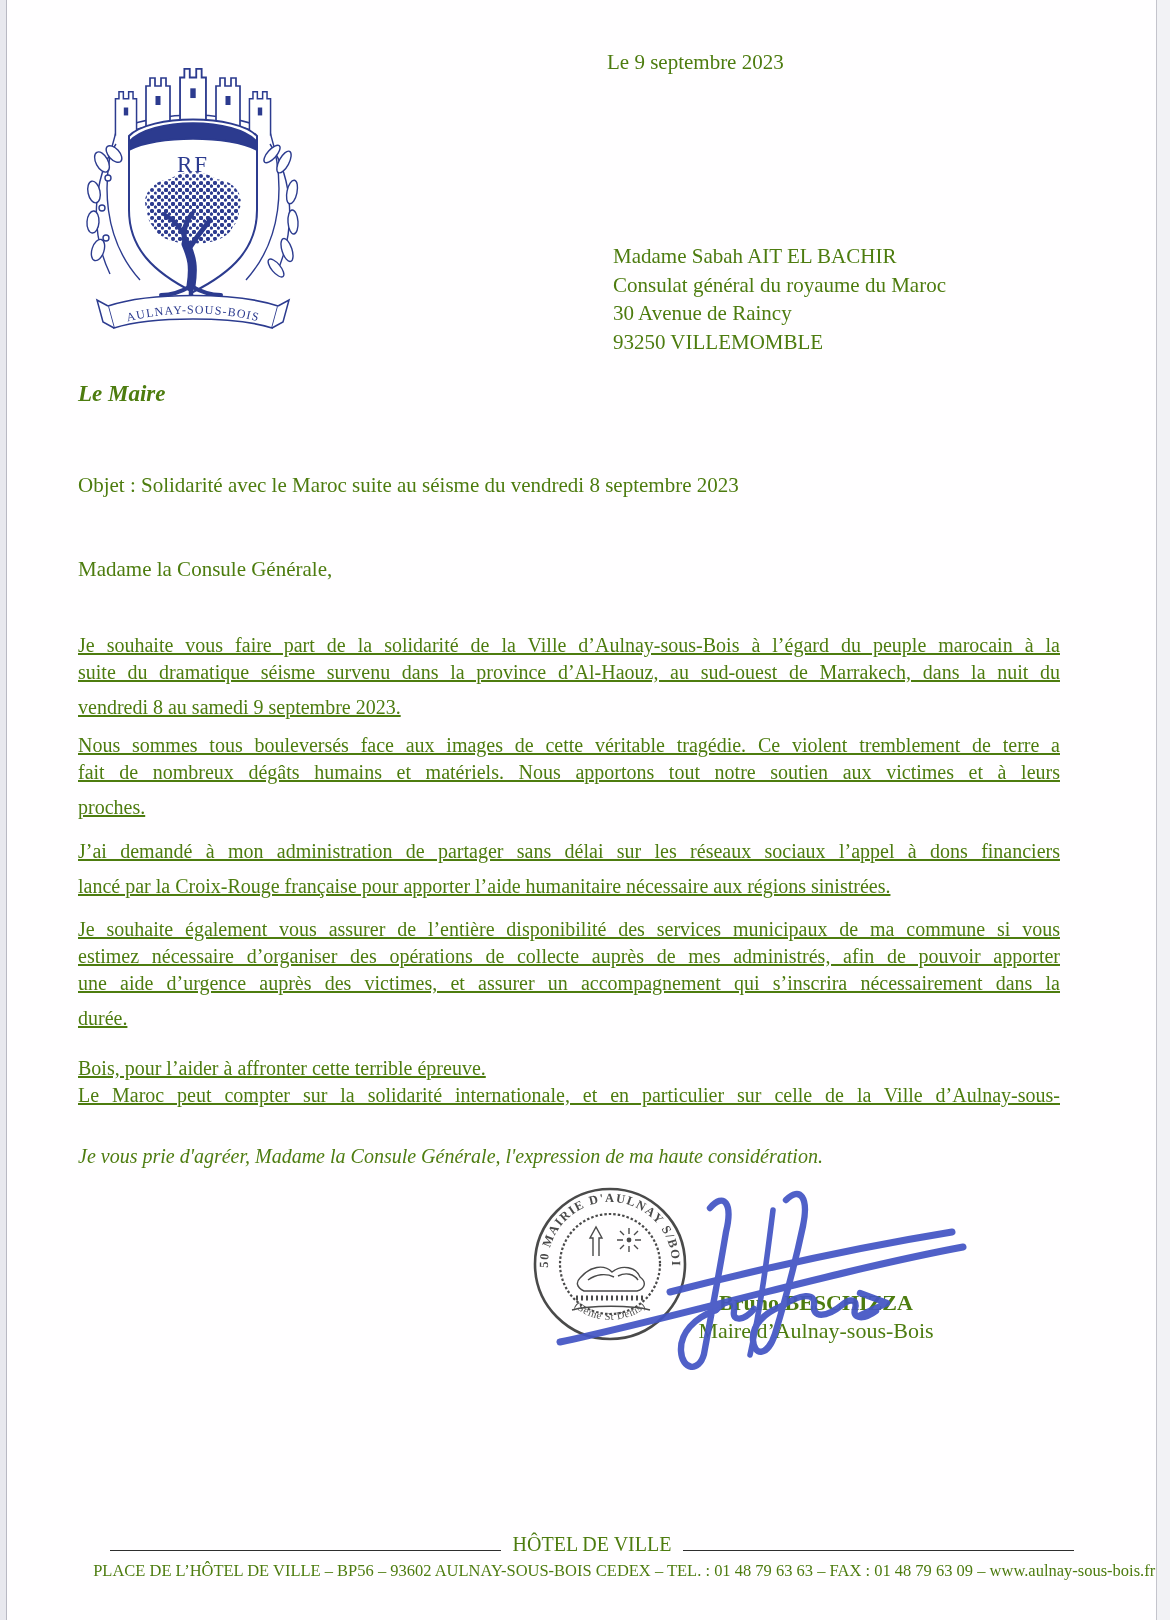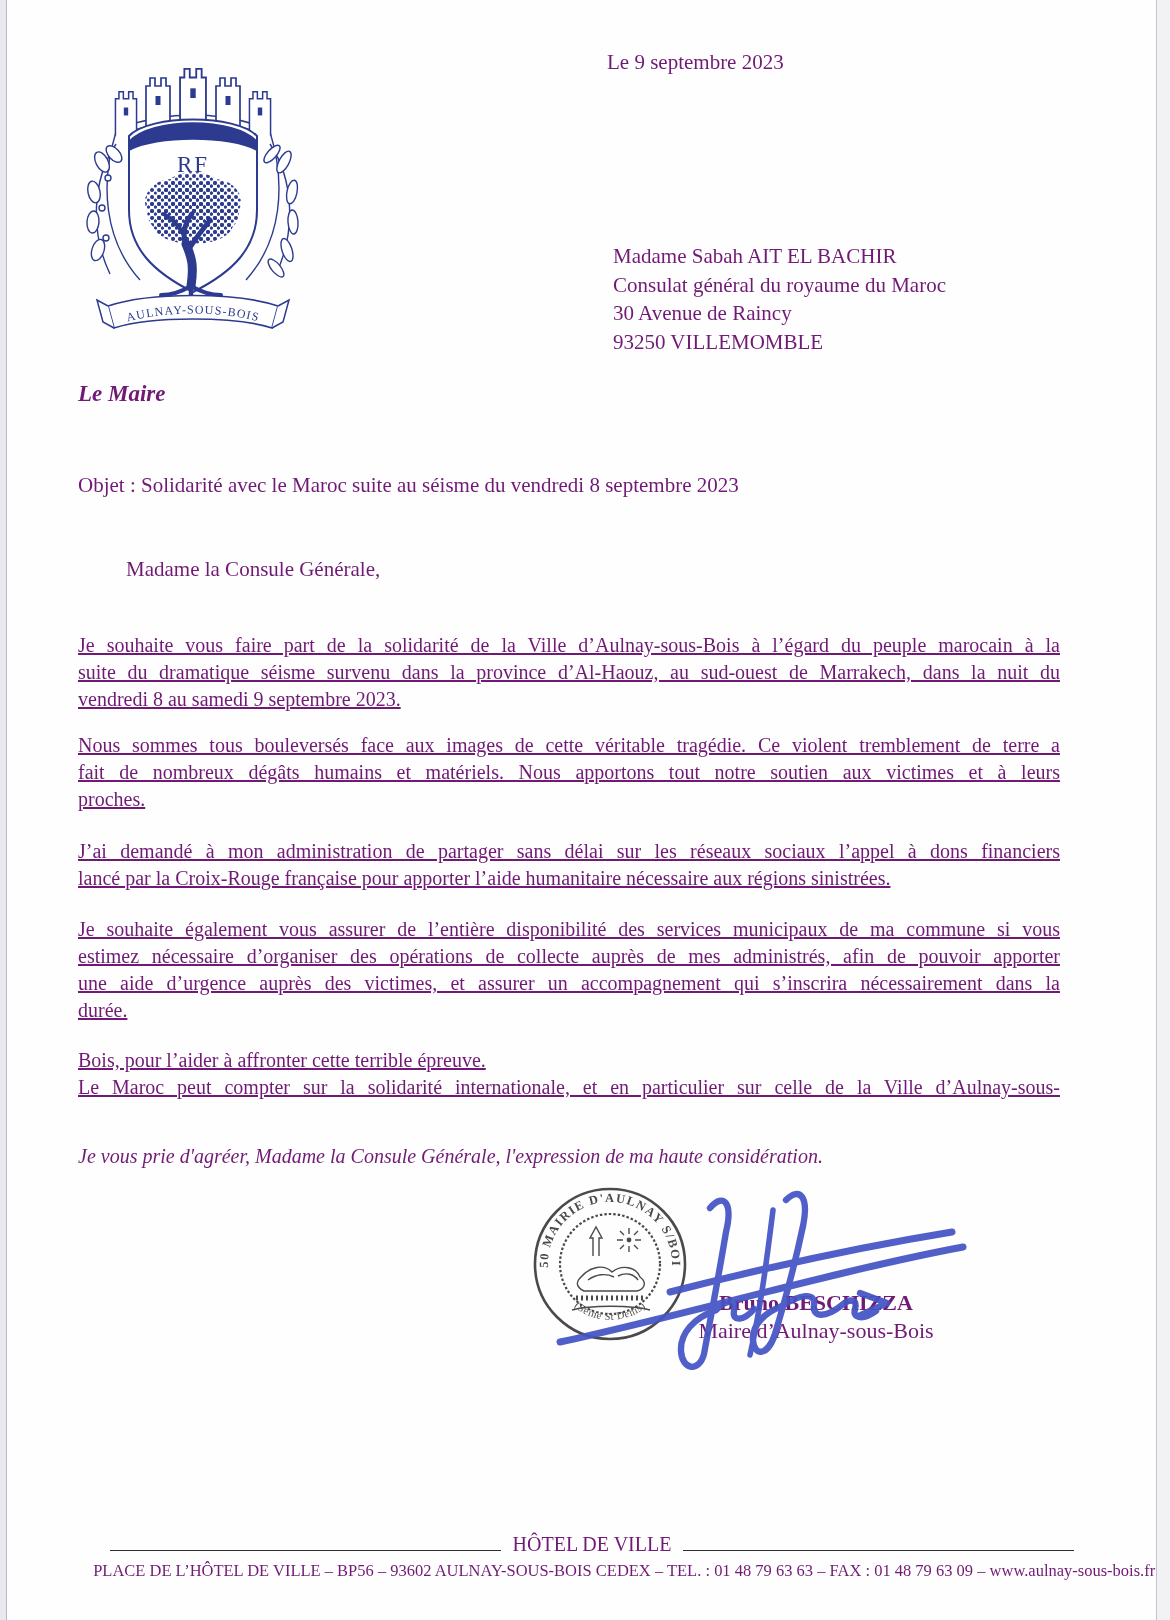--- a/index.html
+++ b/index.html
@@ -1,42 +1,42 @@
 <!DOCTYPE html>
 <html><head>
 <meta charset="utf-8">
 <style>
   * { margin:0; padding:0; box-sizing:border-box; }
   html,body { background:#ffffff; }
   .page {
     position:relative; width:1170px; height:1620px;
     background:#fffeff; overflow:hidden;
     font-family:"Liberation Serif", serif;
-    color:#701a75;
+    color:#4d7c0f;
   }
   .edge-left { position:absolute; left:0; top:0; width:7px; height:1620px;
     background:#e8e8ee; border-right:1px solid #b9b9c3; }
   .edge-right { position:absolute; left:1156px; top:0; width:14px; height:1620px;
     background:#f2f2f5; border-left:1px solid #c4c4cc; }
 
   .date { position:absolute; left:607px; top:50px; font-size:21px; }
 
   .crest { position:absolute; left:80px; top:62px; }
 
   .recipient { position:absolute; left:613px; top:242px; font-size:21px; line-height:28.5px; }
 
   .le-maire { position:absolute; left:78px; top:381px; font-size:23px;
     font-weight:bold; font-style:italic; }
 
   .subject { position:absolute; left:78px; top:473px; font-size:21px; }
-  .salutation { position:absolute; left:78px; top:557px; font-size:21px;margin-left:48px; }
+  .salutation { position:absolute; left:78px; top:557px; font-size:21px; }
 
   .para { position:absolute; left:78px; width:982px; font-size:20px; line-height:27px;text-decoration:underline; }
   .para .line { text-align:justify; text-align-last:justify; white-space:normal; }
-  .para .line.last { text-align:justify; text-align-last:left; }
+  .para .line.last { text-align:justify; text-align-last:left;margin-top:8px; }
   #p1{top:632px} #p2{top:732px} #p3{top:838px} #p4{top:916px} #p5{top:1047px}
   .closing { position:absolute; left:78px; top:1145px; font-size:20px;font-style:italic; }
 
   .stamp { position:absolute; left:530px; top:1184px; opacity:.92; }
   .sig-svg { position:absolute; left:520px; top:1146px; z-index:5; }
   .sig-name { position:absolute; left:616px; top:1290px; width:400px; text-align:center;
     font-size:22px; font-weight:bold; z-index:3; }
   .sig-title { position:absolute; left:616px; top:1318px; width:400px; text-align:center;
     font-size:22px; z-index:3; }
 

